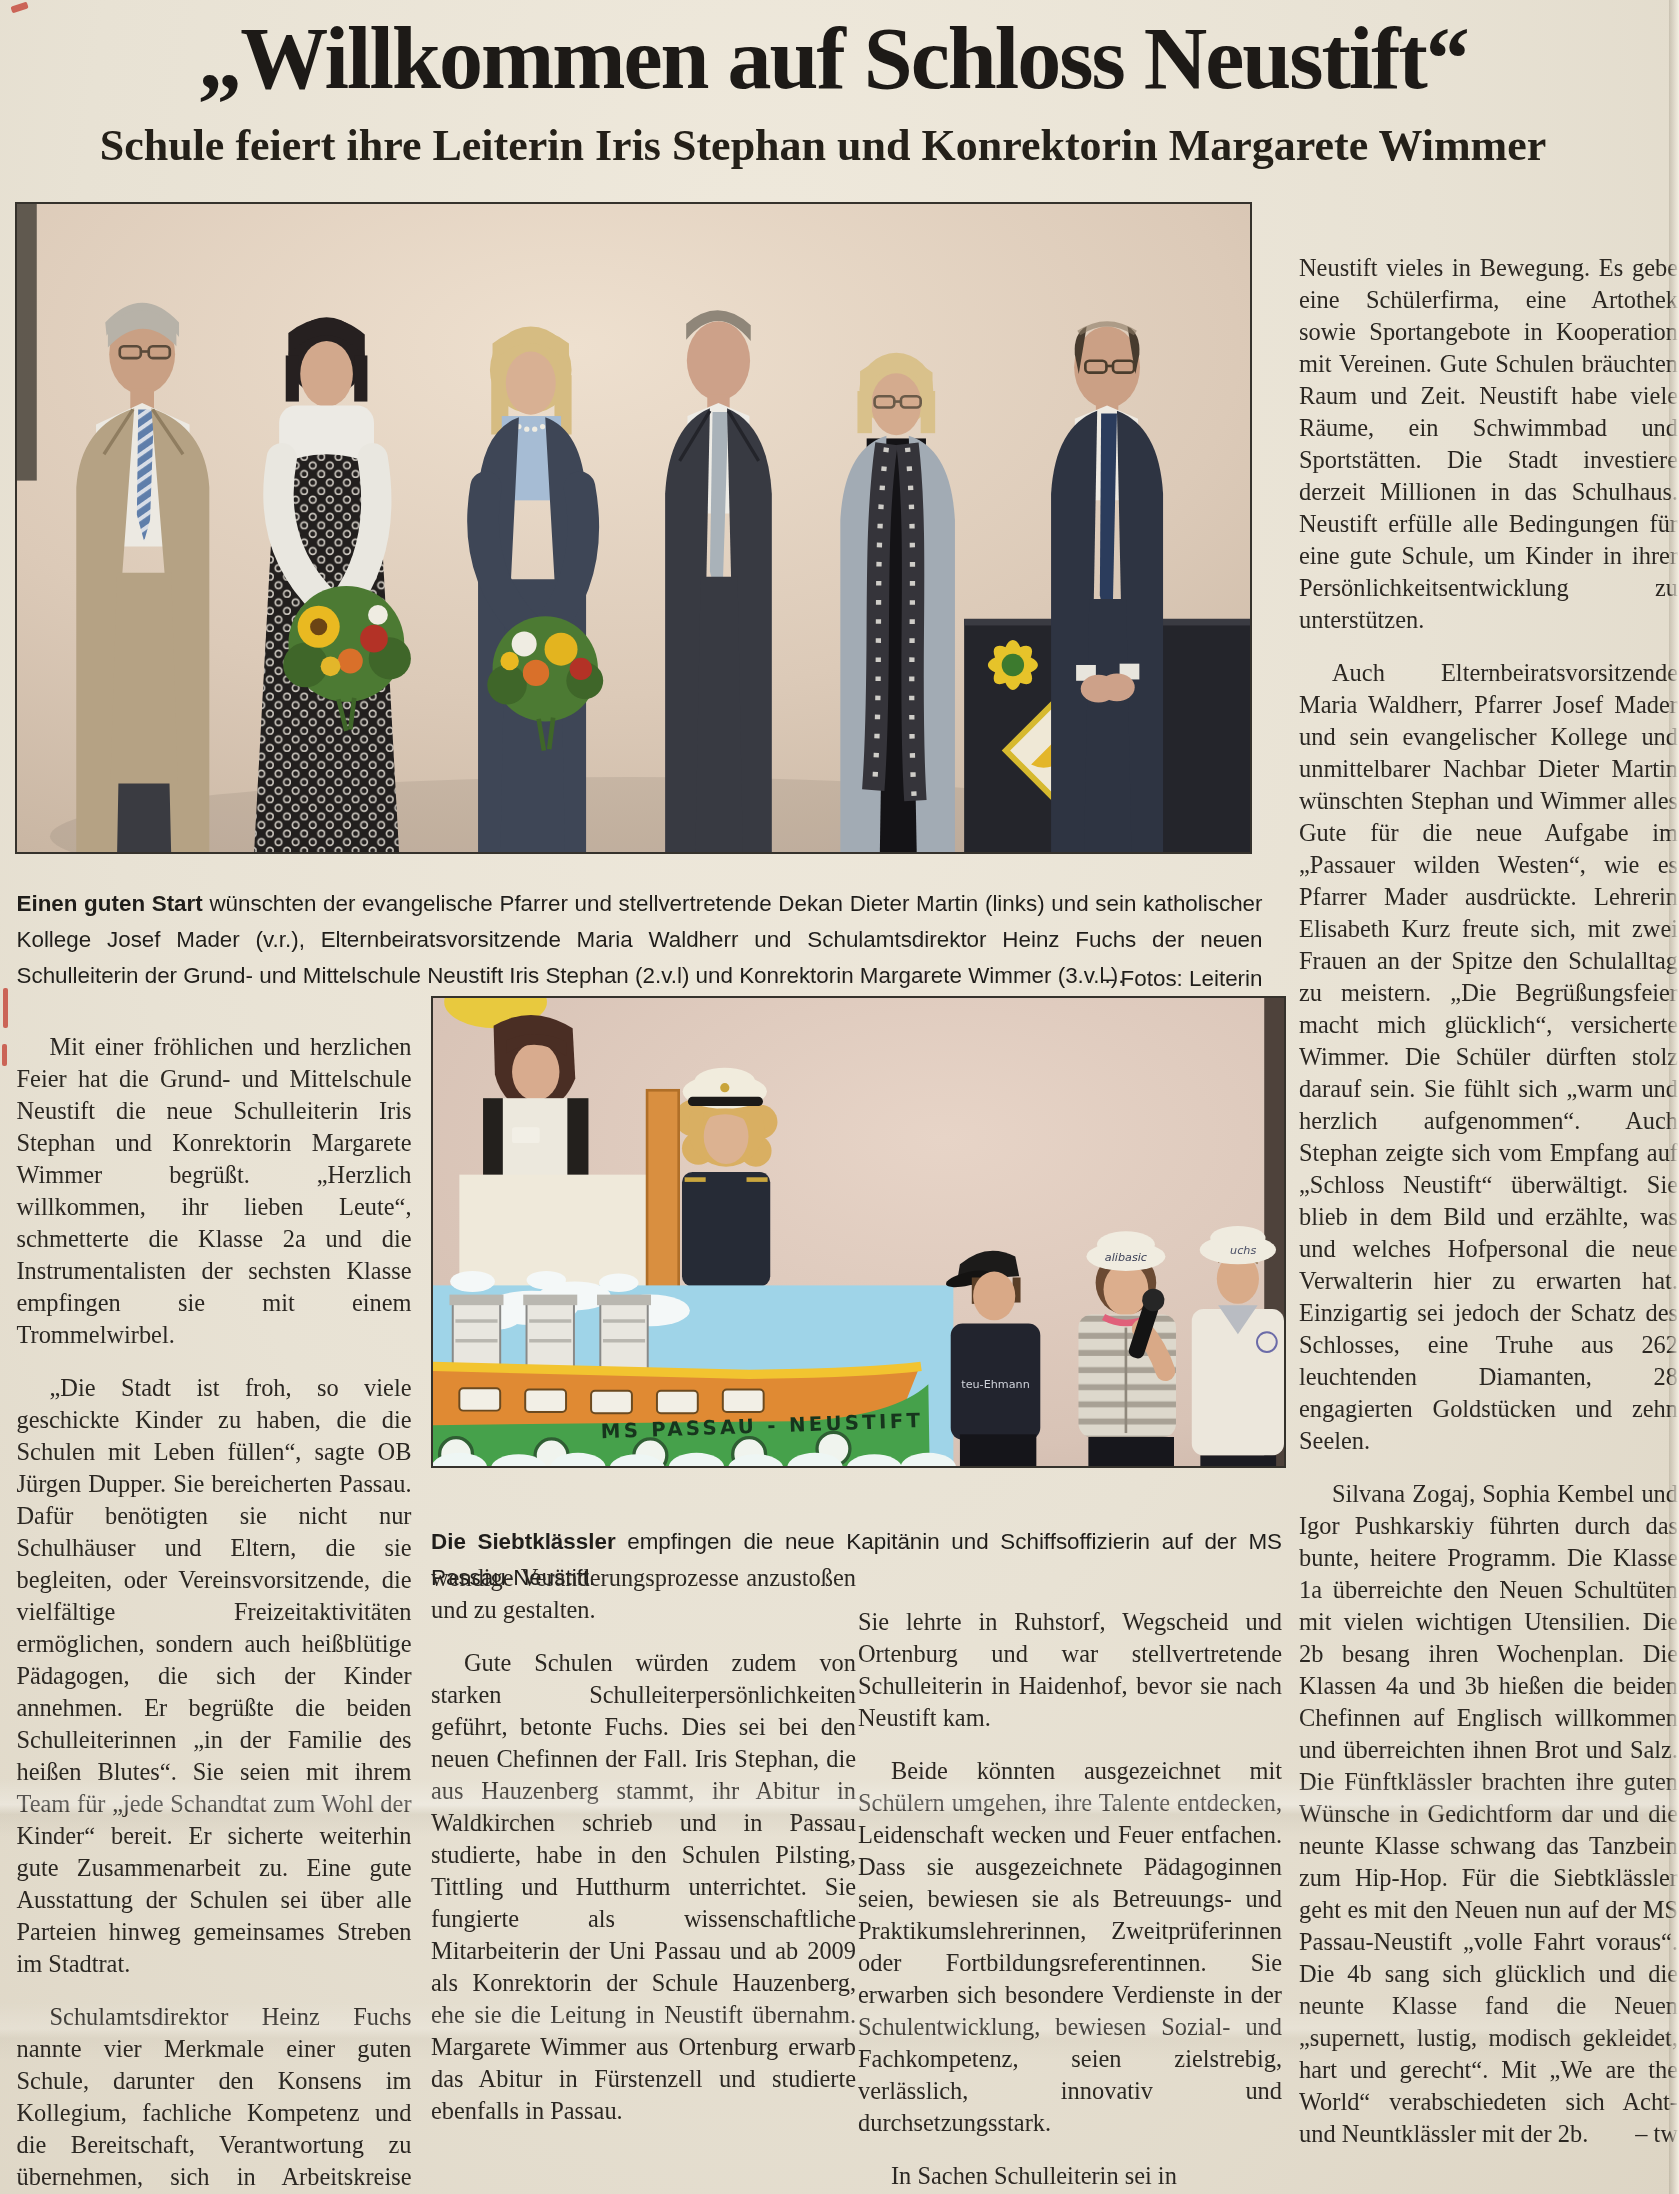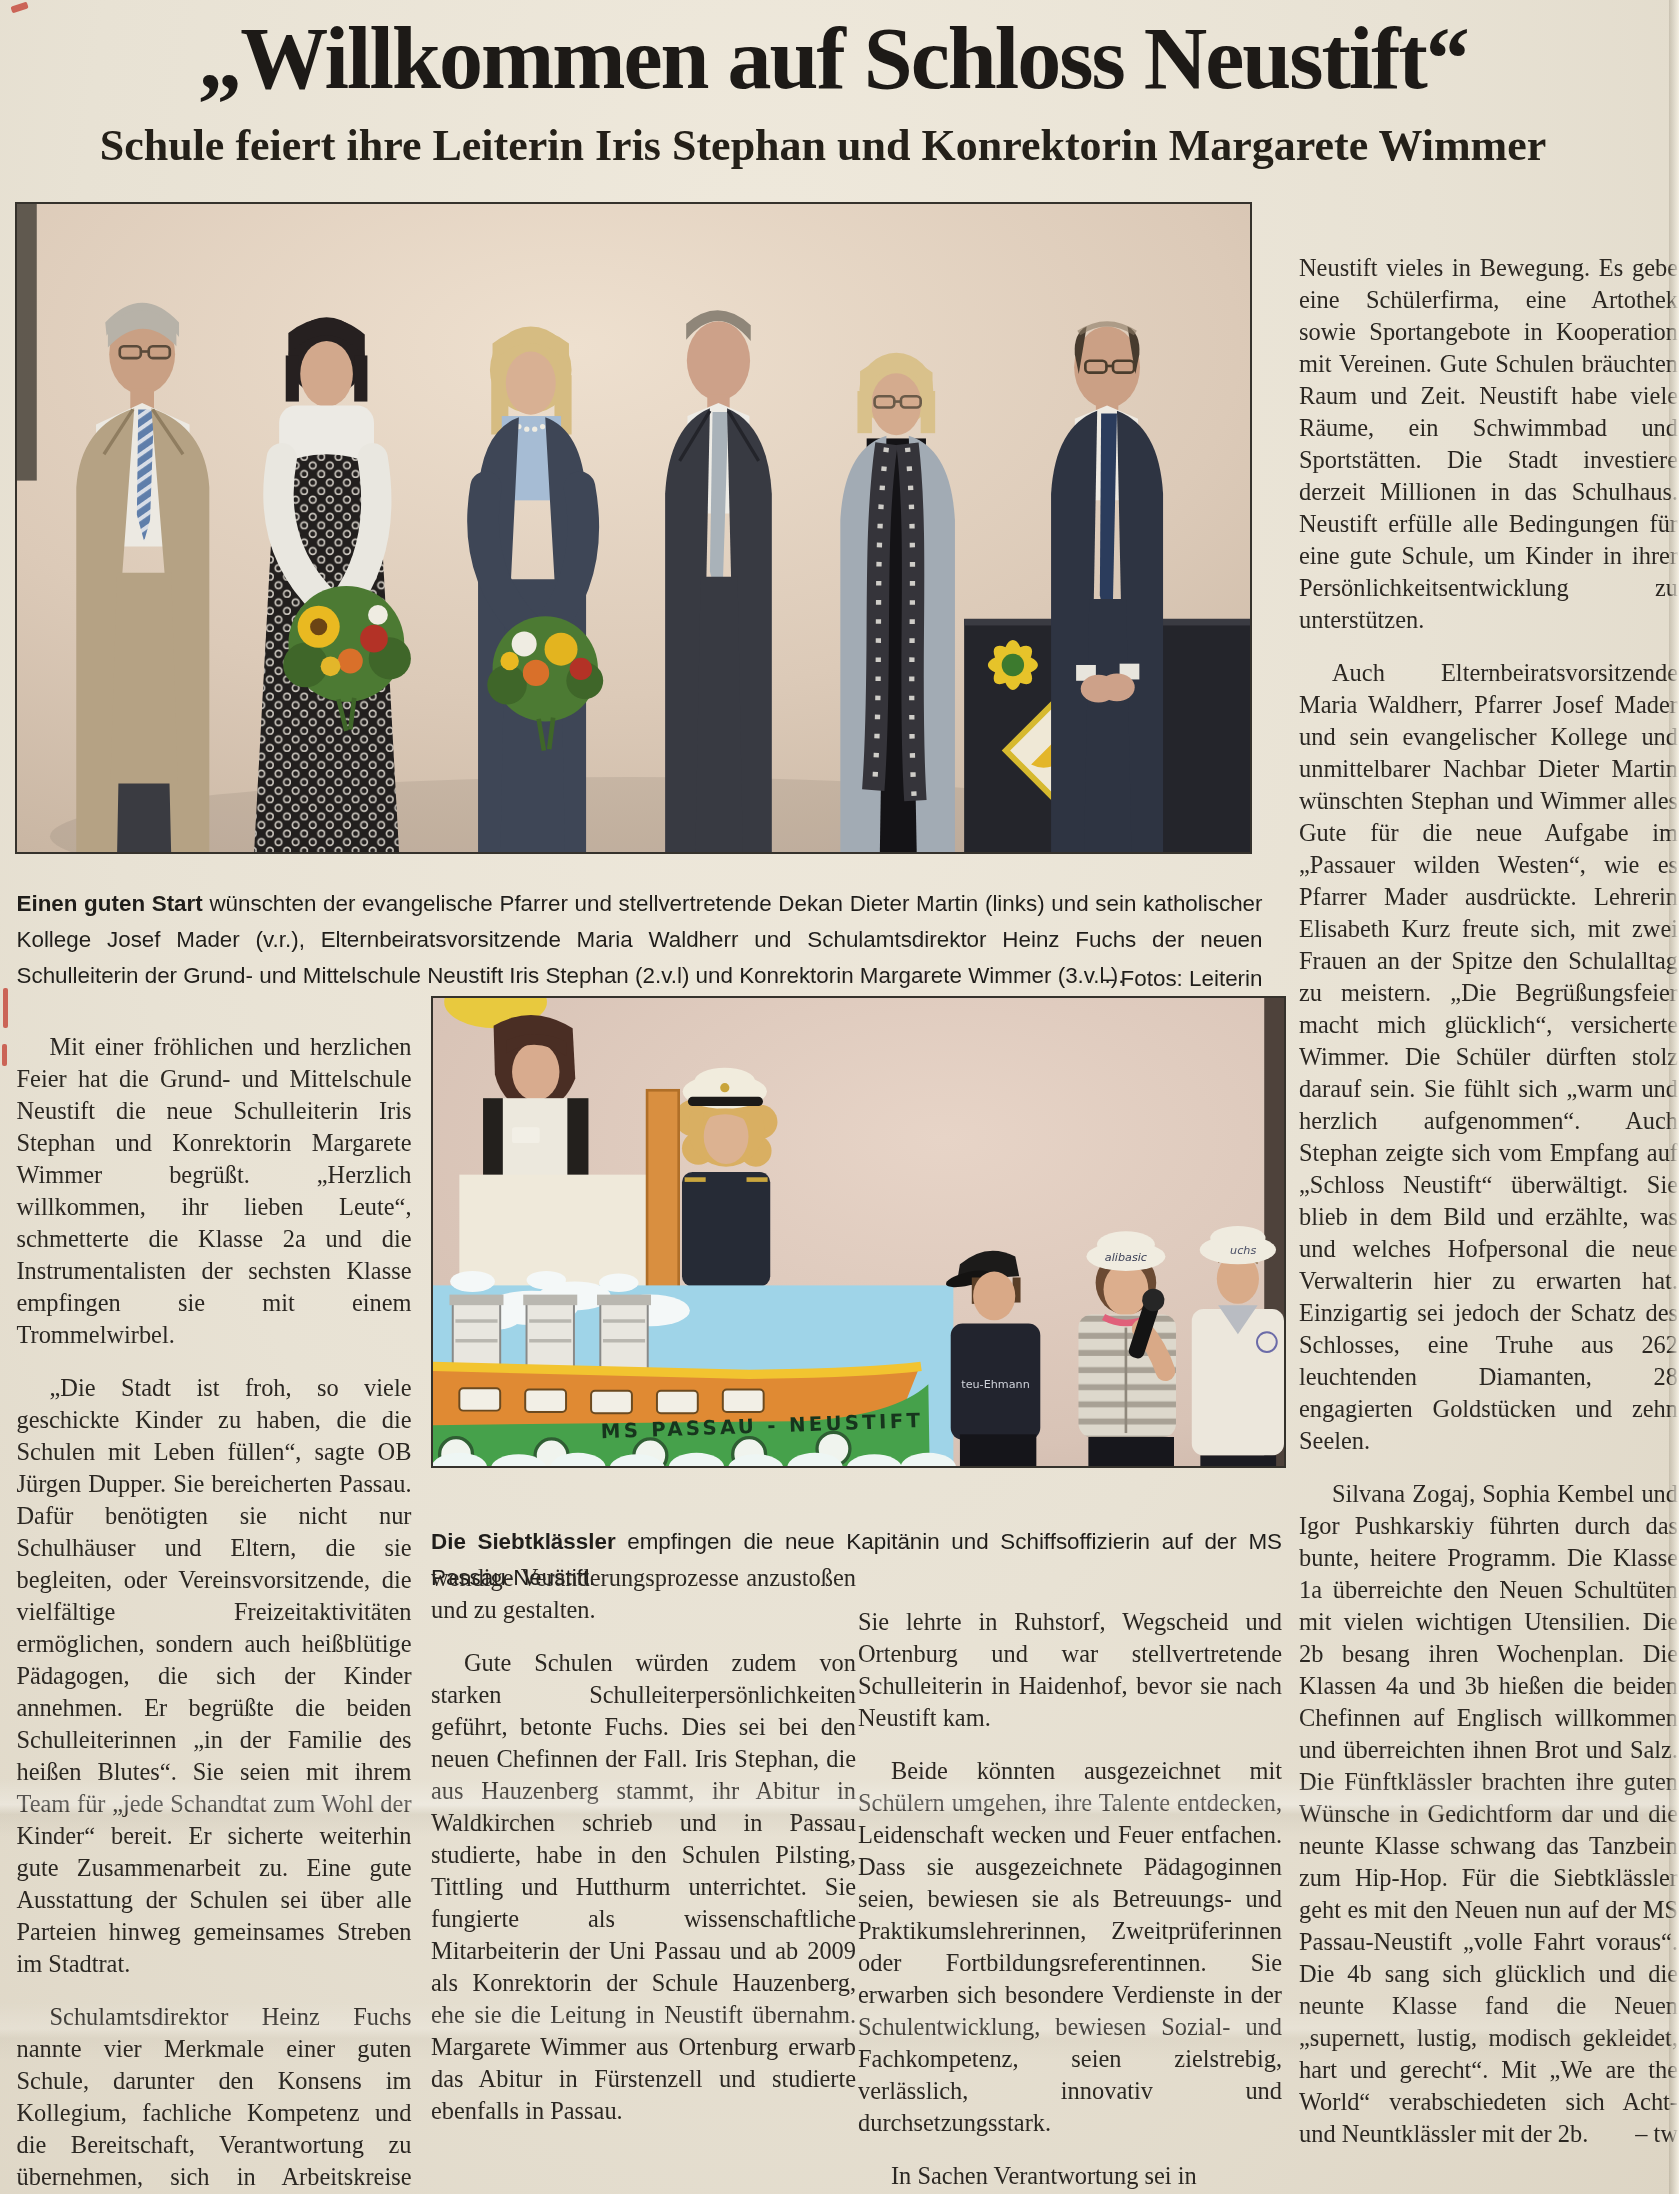--- a/index.html
+++ b/index.html
@@ -388,21 +388,21 @@
   </p>
 
   <div class="col col2">
     <p class="noindent">wendige Veränderungsprozesse anzustoßen und zu gestalten.</p>
     <p>Gute Schulen würden zudem von starken Schulleiterpersönlichkeiten geführt, betonte Fuchs. Dies sei bei den neuen Chefinnen der Fall. Iris Stephan, die aus Hauzenberg stammt, ihr Abitur in Waldkirchen schrieb und in Passau studierte, habe in den Schulen Pilsting, Tittling und Hutthurm unterrichtet. Sie fungierte als wissenschaftliche Mitarbeiterin der Uni Passau und ab 2009 als Konrektorin der Schule Hauzenberg, ehe sie die Leitung in Neustift übernahm. Margarete Wimmer aus Ortenburg erwarb das Abitur in Fürstenzell und studierte ebenfalls in Passau.</p>
   </div>
 
   <div class="col col3">
     <p class="noindent">Sie lehrte in Ruhstorf, Wegscheid und Ortenburg und war stellvertretende Schulleiterin in Haidenhof, bevor sie nach Neustift kam.</p>
     <p>Beide könnten ausgezeichnet mit Schülern umgehen, ihre Talente entdecken, Leidenschaft wecken und Feuer entfachen. Dass sie ausgezeichnete Pädagoginnen seien, bewiesen sie als Betreuungs- und Praktikumslehrerinnen, Zweitprüferinnen oder Fortbildungsreferentinnen. Sie erwarben sich besondere Verdienste in der Schulentwicklung, bewiesen Sozial- und Fachkompetenz, seien zielstrebig, verlässlich, innovativ und durchsetzungsstark.</p>
-    <p>In Sachen Verantwortung sei in</p>
+    <p>In Sachen Schulleiterin sei in</p>
   </div>
 
   <div class="col col4">
     <p class="noindent">Neustift vieles in Bewegung. Es gebe eine Schülerfirma, eine Artothek sowie Sportangebote in Kooperation mit Vereinen. Gute Schulen bräuchten Raum und Zeit. Neustift habe viele Räume, ein Schwimmbad und Sportstätten. Die Stadt investiere derzeit Millionen in das Schulhaus. Neustift erfülle alle Bedingungen für eine gute Schule, um Kinder in ihrer Persönlichkeitsentwicklung zu unterstützen.</p>
     <p>Auch Elternbeiratsvorsitzende Maria Waldherr, Pfarrer Josef Mader und sein evangelischer Kollege und unmittelbarer Nachbar Dieter Martin wünschten Stephan und Wimmer alles Gute für die neue Aufgabe im „Passauer wilden Westen“, wie es Pfarrer Mader ausdrückte. Lehrerin Elisabeth Kurz freute sich, mit zwei Frauen an der Spitze den Schulalltag zu meistern. „Die Begrüßungsfeier macht mich glücklich“, versicherte Wimmer. Die Schüler dürften stolz darauf sein. Sie fühlt sich „warm und herzlich aufgenommen“. Auch Stephan zeigte sich vom Empfang auf „Schloss Neustift“ überwältigt. Sie blieb in dem Bild und erzählte, was und welches Hofpersonal die neue Verwalterin hier zu erwarten hat. Einzigartig sei jedoch der Schatz des Schlosses, eine Truhe aus 262 leuchtenden Diamanten, 28 engagierten Goldstücken und zehn Seelen.</p>
     <p><span>Silvana Zogaj, Sophia Kembel und Igor Pushkarskiy führten durch das bunte, heitere Programm. Die Klasse 1a überreichte den Neuen Schultüten mit vielen wichtigen Utensilien. Die 2b besang ihren Wochenplan. Die Klassen 4a und 3b hießen die beiden Chefinnen auf Englisch willkommen und überreichten ihnen Brot und Salz. Die Fünftklässler brachten ihre guten Wünsche in Gedichtform dar und die neunte Klasse schwang das Tanzbein zum Hip-Hop. Für die Siebtklässler geht es mit den Neuen nun auf der MS Passau-Neustift „volle Fahrt voraus“. Die 4b sang sich glücklich und die neunte Klasse fand die Neuen „supernett, lustig, modisch gekleidet, hart und gerecht“. Mit „We are the World“ verabschiedeten sich Acht- und Neuntklässler mit der 2b.</span><span class="byline">– tw</span></p>
   </div>
 
   <div class="crease" style="top:1778px"></div>
   <div class="crease" style="top:2002px;opacity:.6"></div>

